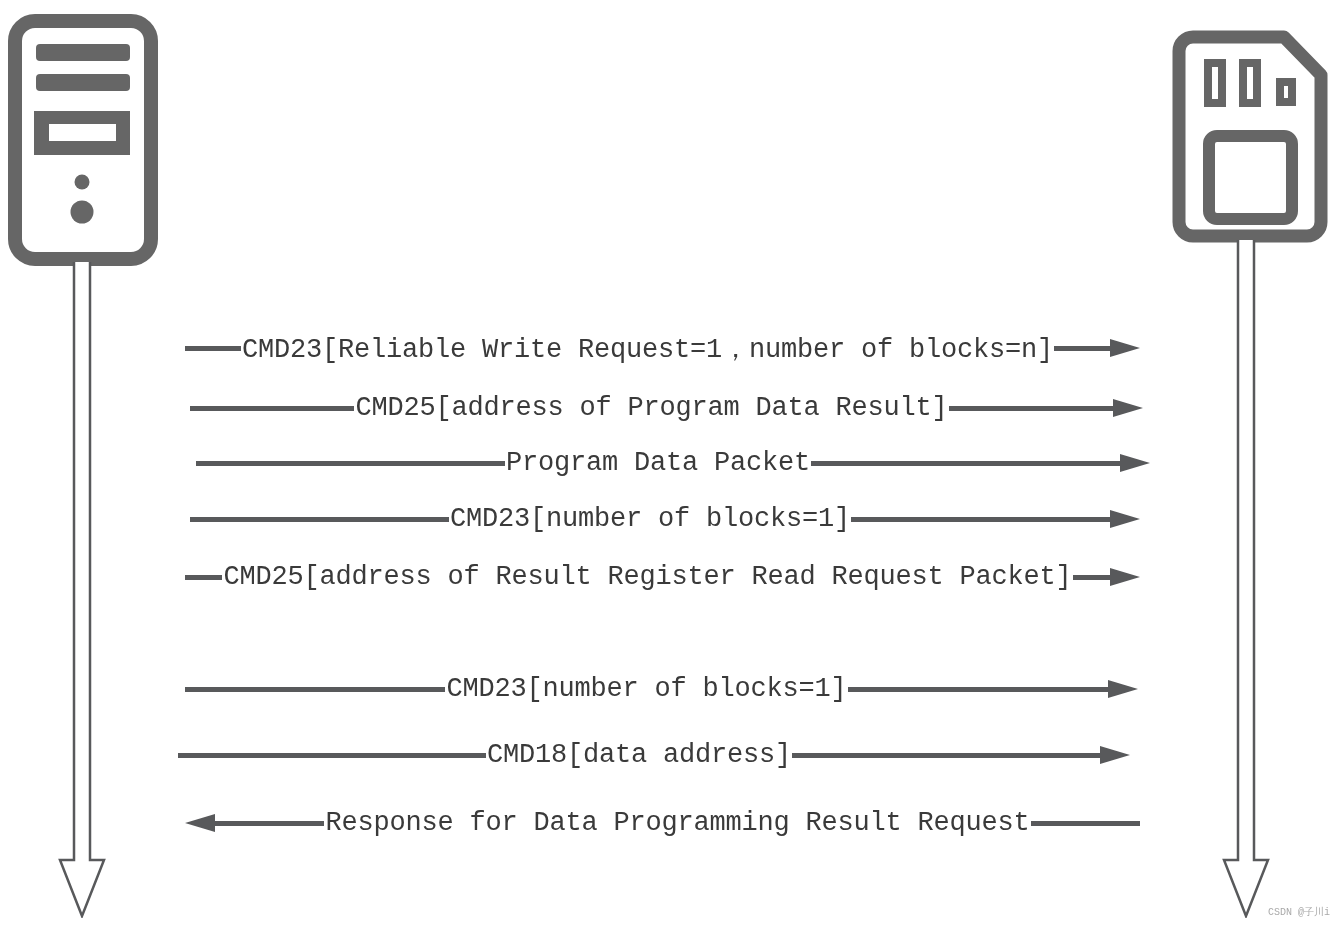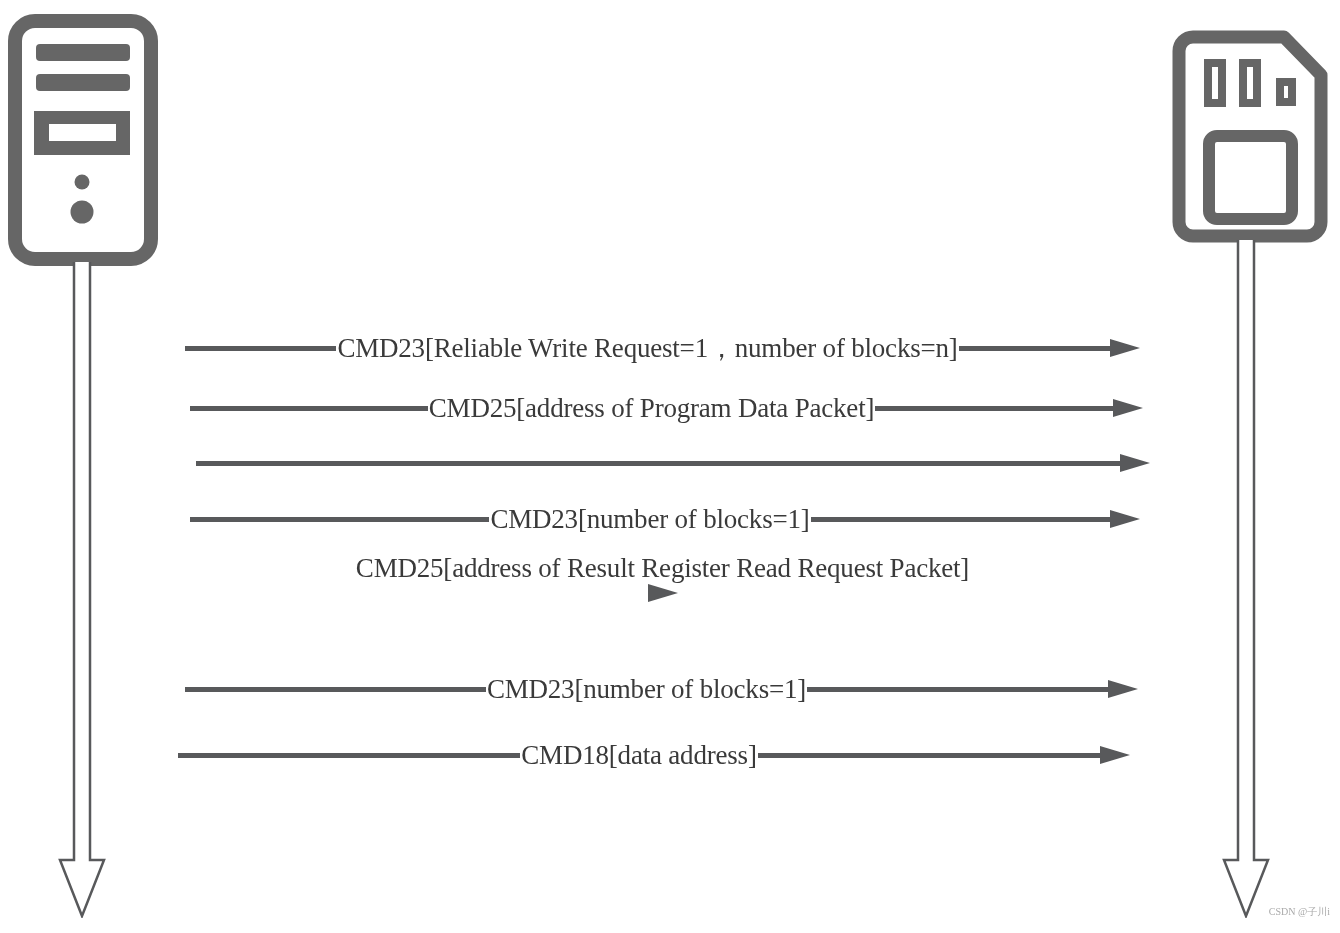--- a/index.html
+++ b/index.html
@@ -1,21 +1,21 @@
 <!DOCTYPE html>
 <html style="--bg: #ffffff; --icon: #666666; --line: #58595b; --text: #3a3a3a; --watermark: #a9a9a9;"><head>
 <meta charset="utf-8">
 <style>
   :root{
     --bg:#ffffff; --icon:#666666; --line:#58595b; --text:#3a3a3a; --watermark:#a9a9a9;
   }
   html,body{margin:0;padding:0;background:var(--bg);}
   .canvas{
     position:relative;width:1340px;height:933px;background:var(--bg);
-    overflow:hidden;font-family:Liberation Serif, serif;
+    overflow:hidden;font-family:Liberation Mono, monospace;
   }
   .abs{position:absolute;}
   
   .msg-row{
     position:absolute;display:flex;align-items:center;height:50px;
   }
   .seg{flex:1 1 0;height:5px;background:var(--line);}
   .msg-label{
     flex:0 0 auto;white-space:nowrap;font-size:27px;color:var(--text);
     padding:0 1px;letter-spacing:-0.2px;
@@ -27,21 +27,21 @@
   }
   .head-left{
     flex:0 0 auto;width:0;height:0;
     border-top:9px solid transparent;border-bottom:9px solid transparent;
     border-right:30px solid var(--line);
   }
   .row1{top:323px;left:185px;width:955px;}
   .row2{top:383px;left:190px;width:953px;}
   .row3{top:438px;left:196px;width:954px;}
   .row4{top:494px;left:190px;width:950px;}
-  .row5{top:552px;left:185px;width:955px;flex-direction:column;}
+  .row5{top:552px;left:185px;width:955px;}
   .row6{top:606px;left:192px;width:953px;}
   .row7{top:664px;left:185px;width:953px;}
   .row8{top:730px;left:178px;width:952px;}
   .row9{top:798px;left:185px;width:955px;}
   
   .host-icon{left:8px;top:14px;width:150px;height:252px;}
   .card-icon{left:1172px;top:30px;width:156px;height:214px;}
   .host-lifeline{left:58px;top:262px;width:48px;height:656px;}
   .card-lifeline{left:1222px;top:240px;width:48px;height:678px;}
   .watermark{
@@ -81,27 +81,28 @@
 
   <div class="msg-row row1">
     <div class="seg"></div>
     <div class="msg-label">CMD23[Reliable Write Request=1，number of blocks=n]</div>
     <div class="seg"></div>
     <div class="head-right"></div>
   </div>
 
   <div class="msg-row row2">
     <div class="seg"></div>
-    <div class="msg-label">CMD25[address of Program Data Packet]</div>
+    <div class="msg-label">CMD25[address of Program Data Result]</div>
     <div class="seg"></div>
     <div class="head-right"></div>
   </div>
 
   <div class="msg-row row3">
     <div class="seg"></div>
+    <div class="msg-label">Program Data Packet</div>
     <div class="seg"></div>
     <div class="head-right"></div>
   </div>
 
   <div class="msg-row row4">
     <div class="seg"></div>
     <div class="msg-label">CMD23[number of blocks=1]</div>
     <div class="seg"></div>
     <div class="head-right"></div>
   </div>
@@ -121,16 +122,22 @@
     <div class="head-right"></div>
   </div>
 
   <div class="msg-row row8">
     <div class="seg"></div>
     <div class="msg-label">CMD18[data address]</div>
     <div class="seg"></div>
     <div class="head-right"></div>
   </div>
 
+  <div class="msg-row row9">
+    <div class="head-left"></div>
+    <div class="seg"></div>
+    <div class="msg-label">Response for Data Programming Result Request</div>
+    <div class="seg"></div>
+  </div>
 
   <div class="watermark">CSDN @子川i</div>
 
 </div>
 
 </body></html>

